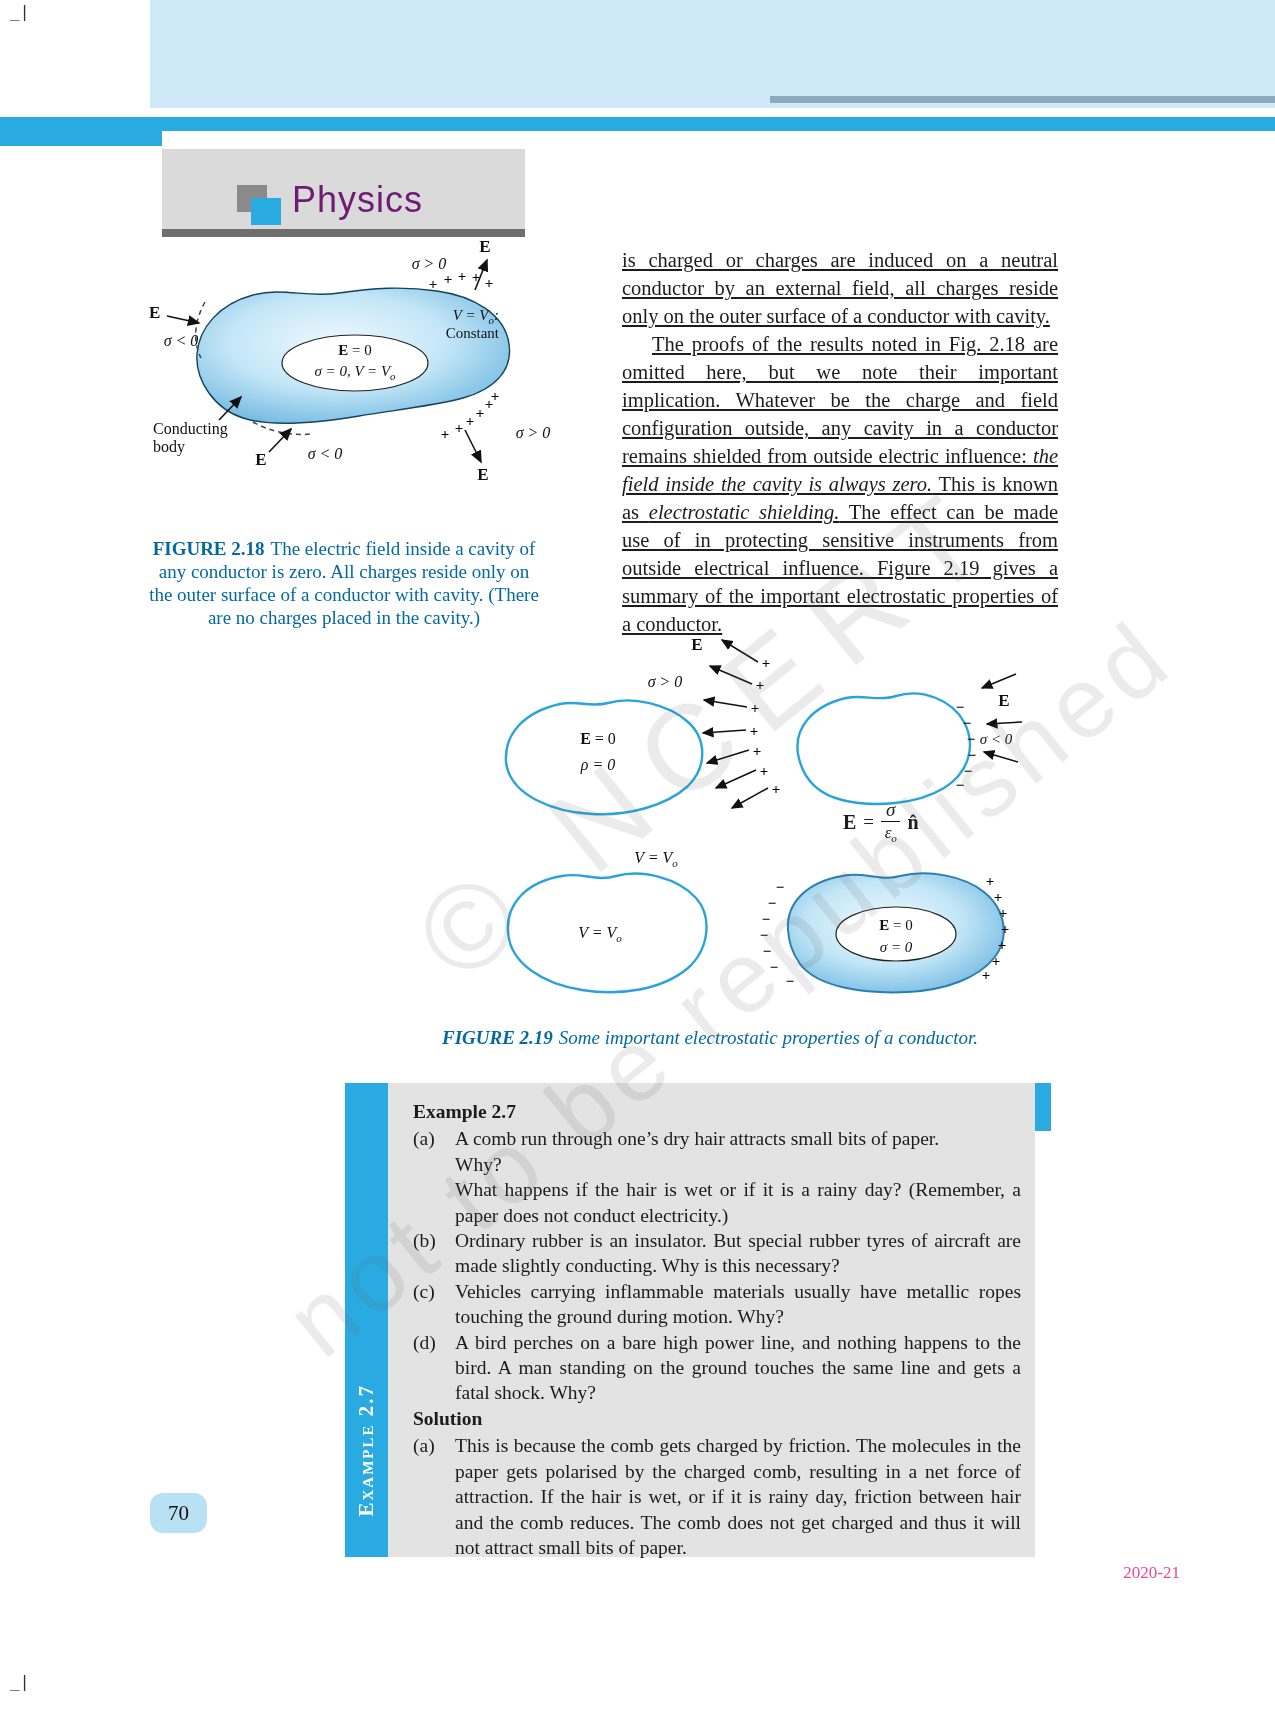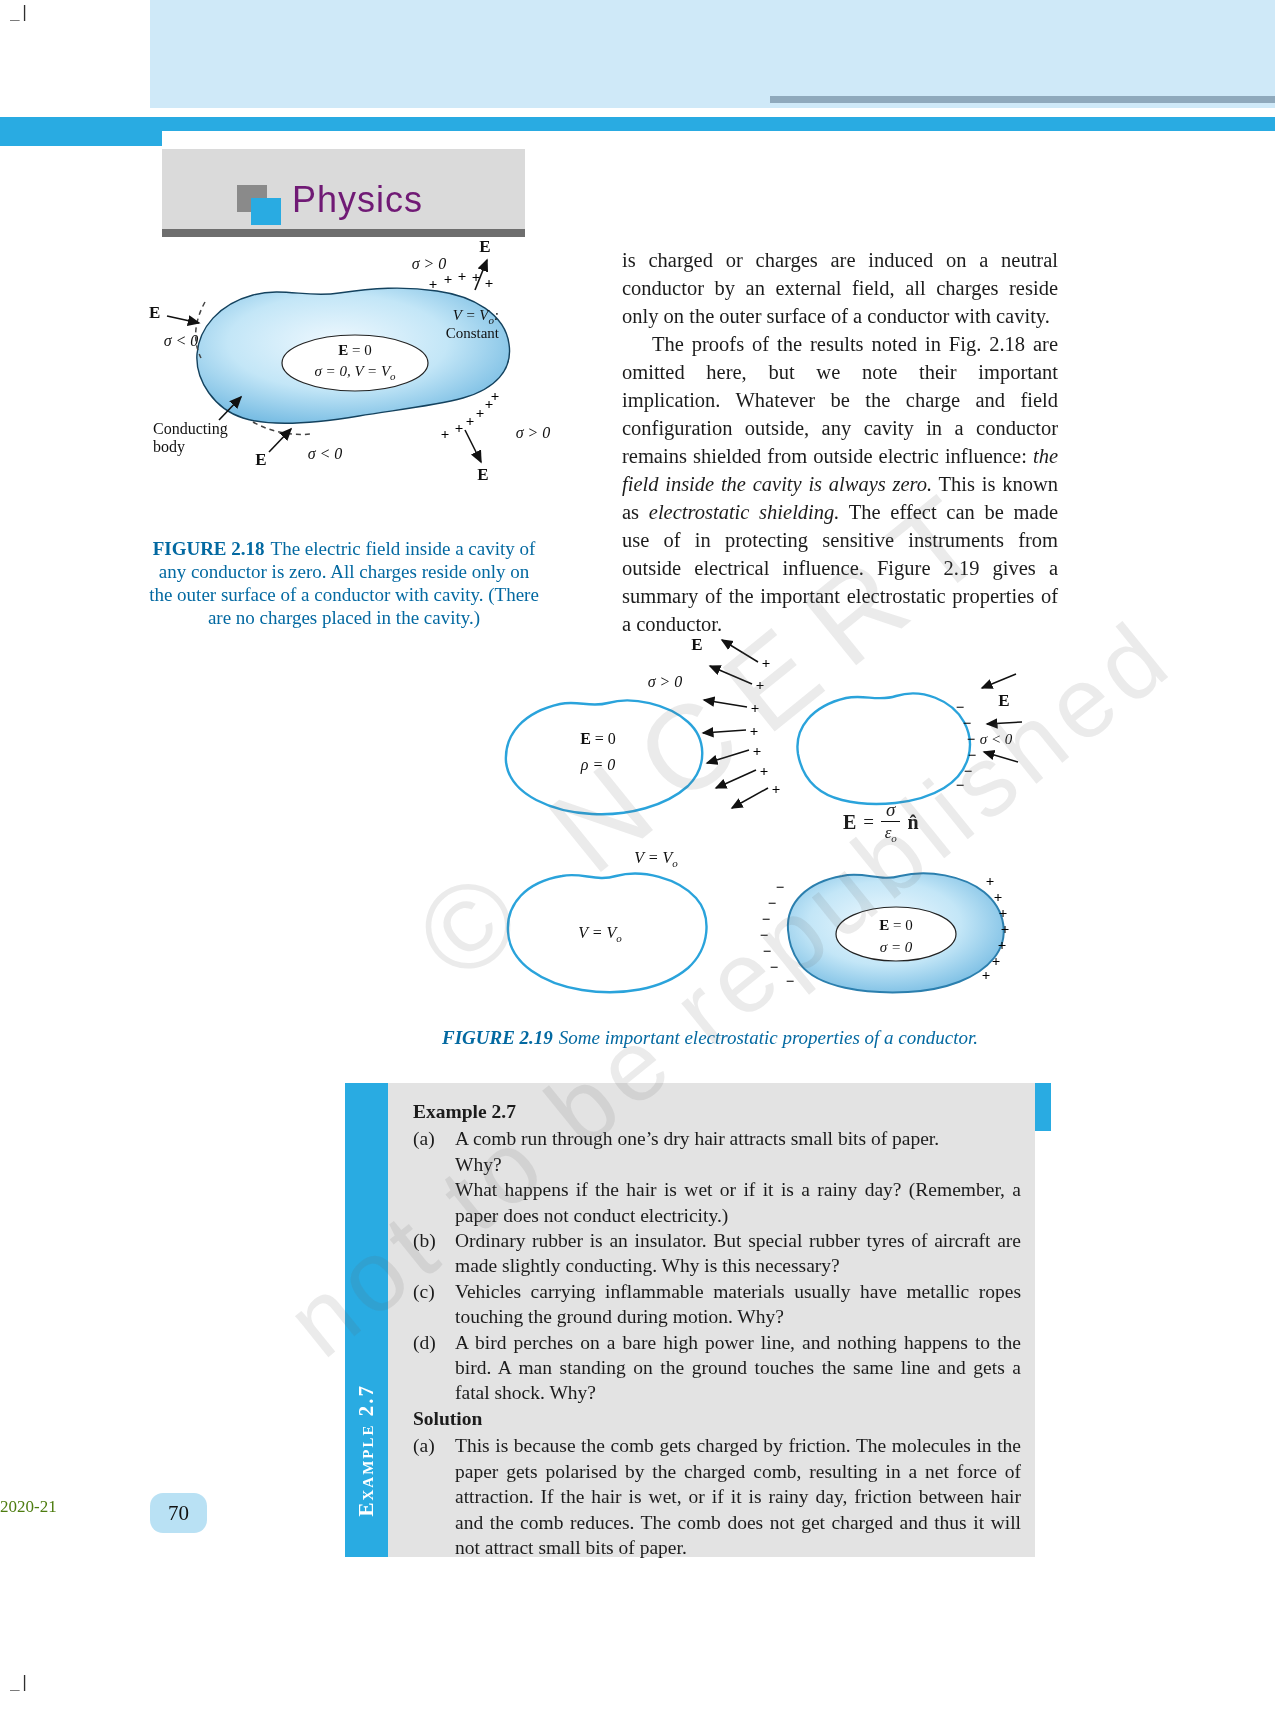--- a/index.html
+++ b/index.html
@@ -30,21 +30,21 @@
   .fbold{font-weight:bold;font-size:17px;}
   .fital{font-style:italic;}
   .fplus{font-size:15px;font-weight:bold;}
   .svgsub{font-size:11px;}
 
   
   .fig-cap{color:#0369a1;font-size:19px;line-height:23px;text-align:center;}
   .fig-cap b{margin-right:6px;}
 
   
-  .bodycol{left:622px;top:246px;width:436px;font-size:20.5px;line-height:28px;text-align:justify;}
+  .bodycol{left:622px;top:246px;width:436px;font-size:20.5px;line-height:28px;text-align:justify;text-decoration:underline;}
   .bodycol p{margin:0;}
   .bodycol .p2{text-indent:30px;}
   .ital{font-style:italic;}
 
   
   .formula{left:843px;top:800px;display:flex;align-items:center;gap:7px;font-size:19px;}
   .formula b{font-size:20px;}
   .frac{display:inline-flex;flex-direction:column;align-items:center;font-style:italic;line-height:1;}
   .frac .num{border-bottom:1.6px solid #111;padding:0 5px 2px;}
   .frac .den{padding-top:2px;font-size:17px;}
@@ -59,21 +59,21 @@
           padding:16px 14px 10px 25px;font-size:19.5px;line-height:25.4px;text-align:justify;}
   .ex-strip{left:1035px;top:1083px;width:16px;height:48px;background:#29abe2;}
   .ex-title{font-weight:bold;margin-bottom:2px;}
   .ex-item{display:grid;grid-template-columns:42px 1fr;}
   .ex-sol-title{font-weight:bold;margin-bottom:2px;}
 
   
   .badge{left:150px;top:1493px;width:57px;height:40px;background:#b9e1f4;border-radius:13px;
          display:flex;align-items:center;justify-content:center;font-size:21px;color:#111;}
 
-  .footer{left:0;top:1497px;width:1180px;text-align:left;font-size:17px;color:#4d7c0f;}
+  .footer{left:0;top:1563px;width:1180px;text-align:right;font-size:17px;color:#ec4899;}
 
   
   .wm{position:absolute;white-space:nowrap;color:rgba(100,100,100,0.13);pointer-events:none;z-index:50;
       font-family:"Liberation Sans",sans-serif;transform-origin:0 0;}
   .wm1{left:390px;top:900px;font-size:120px;letter-spacing:25px;transform:rotate(-39deg);}
   .wm2{left:265px;top:1290px;font-size:100px;letter-spacing:8px;transform:rotate(-39deg);}
 </style>
 </head>
 <body>
 

